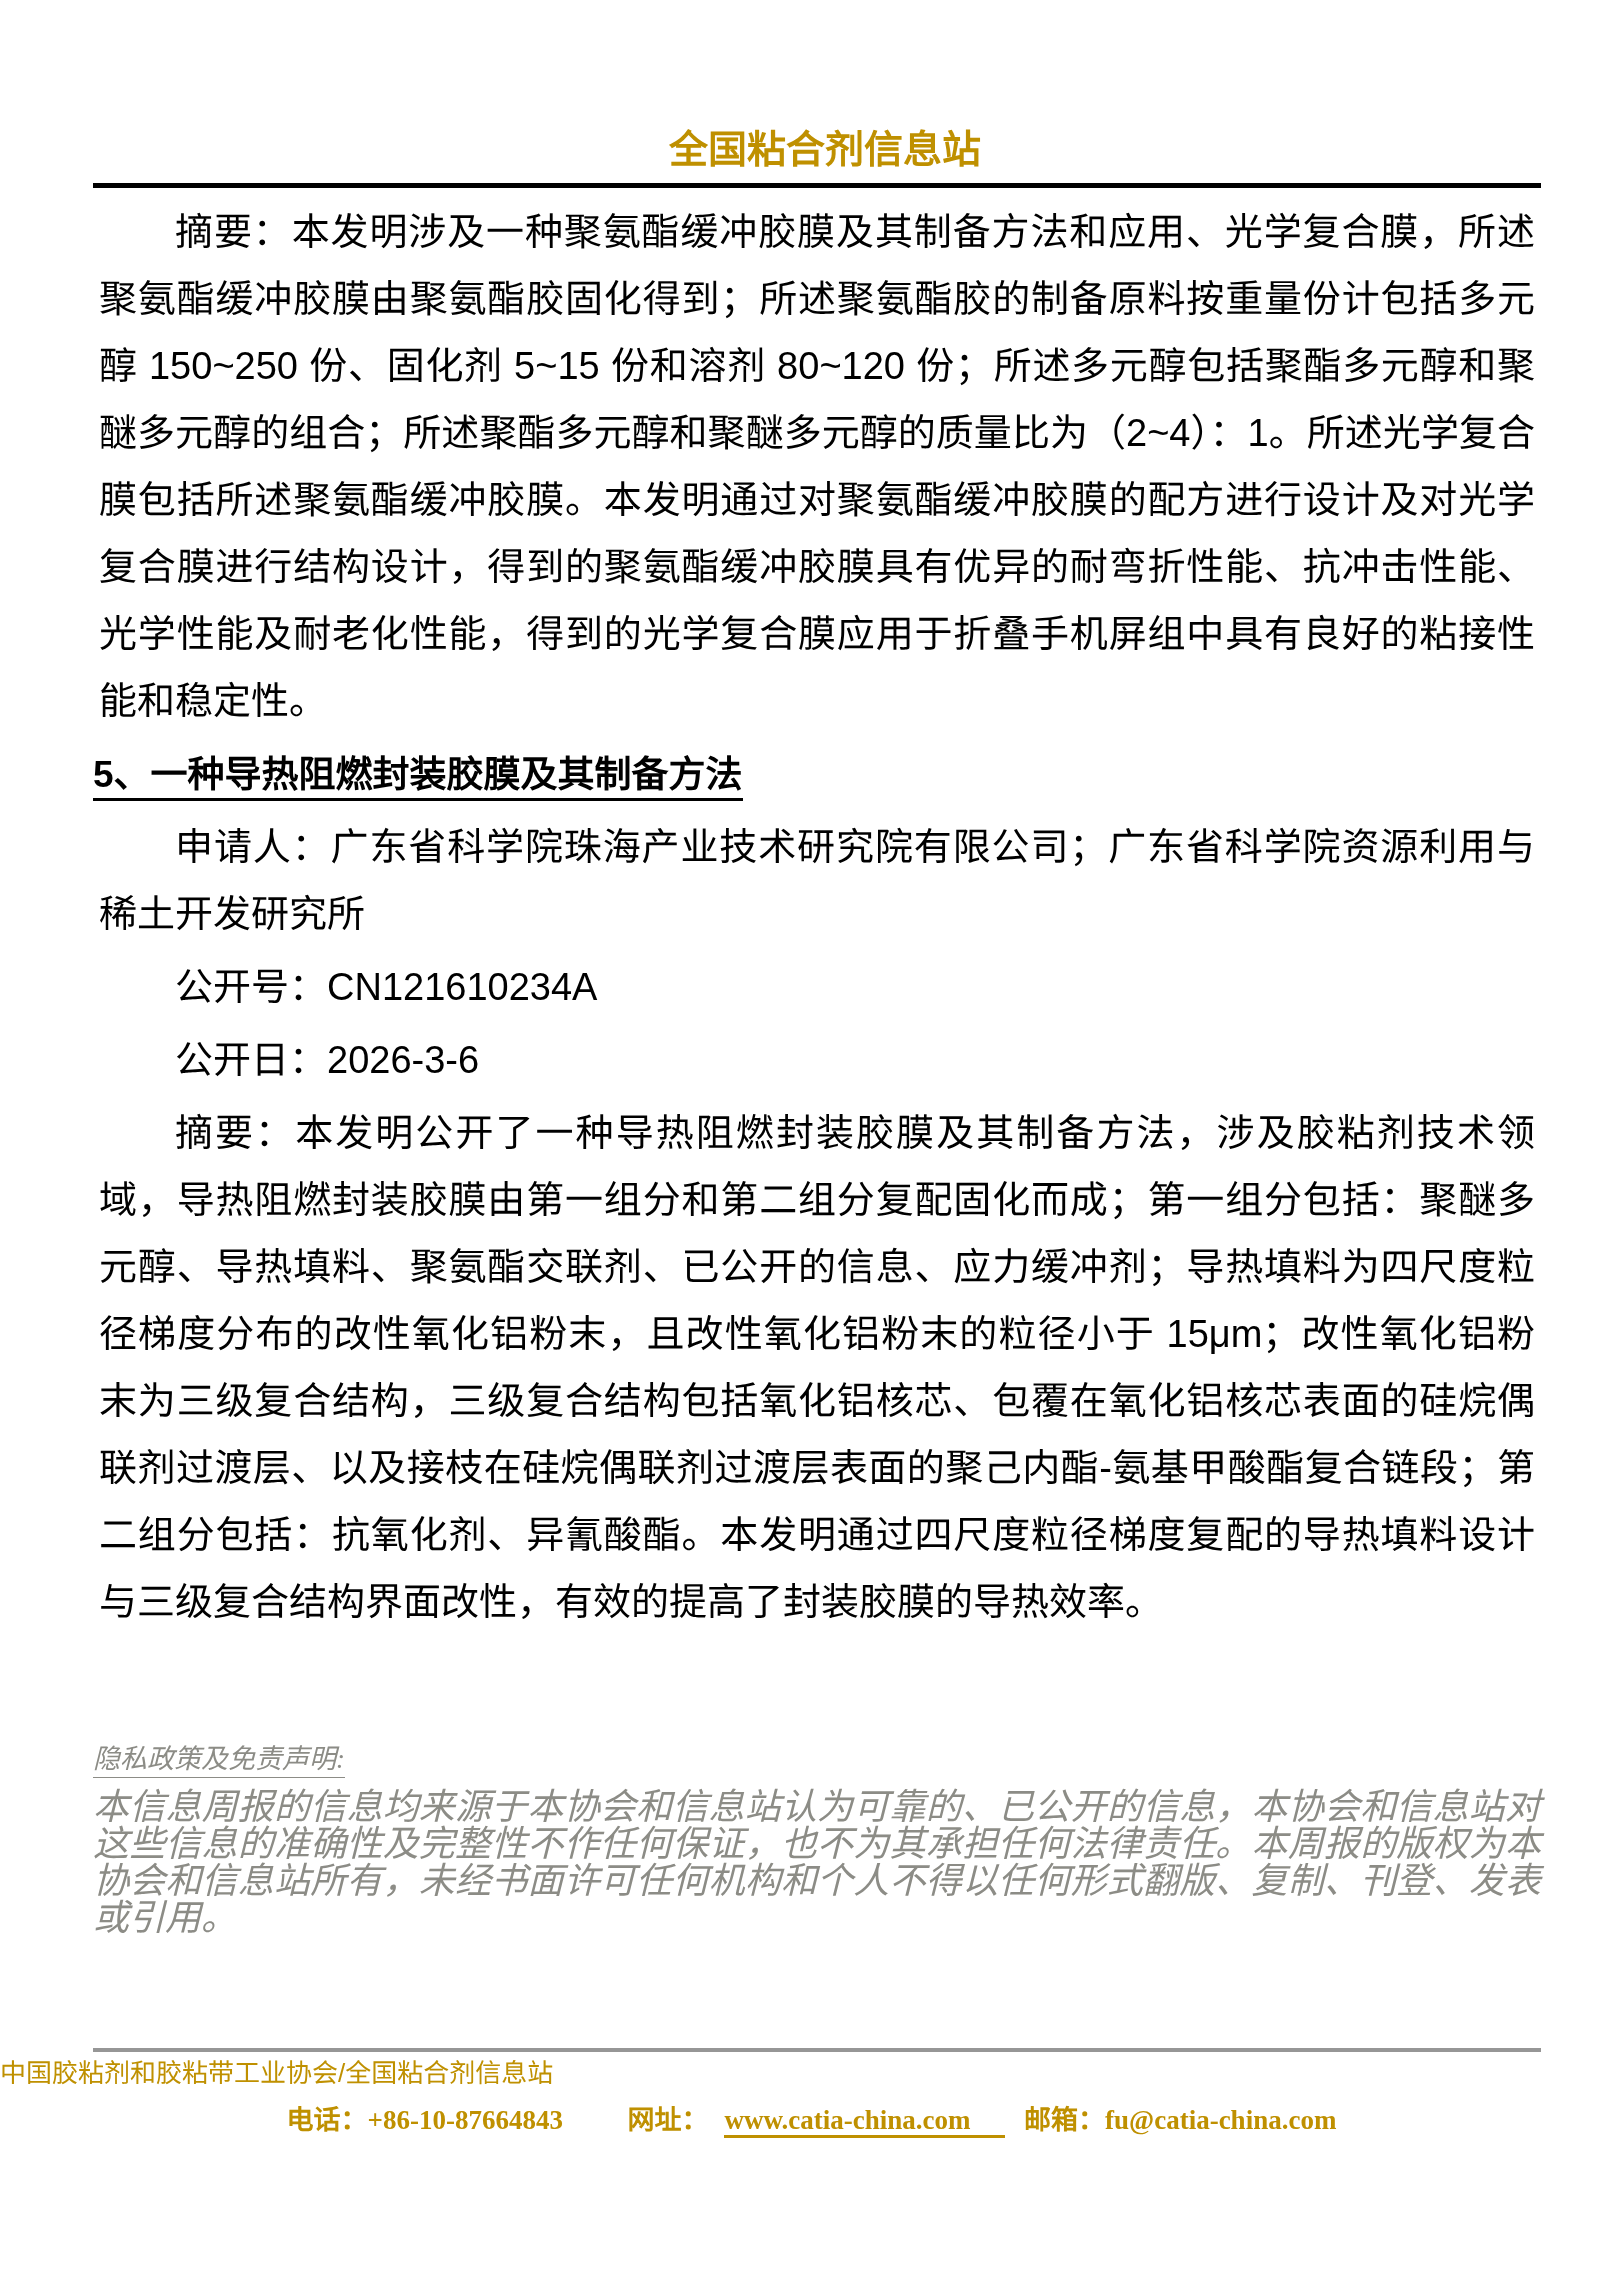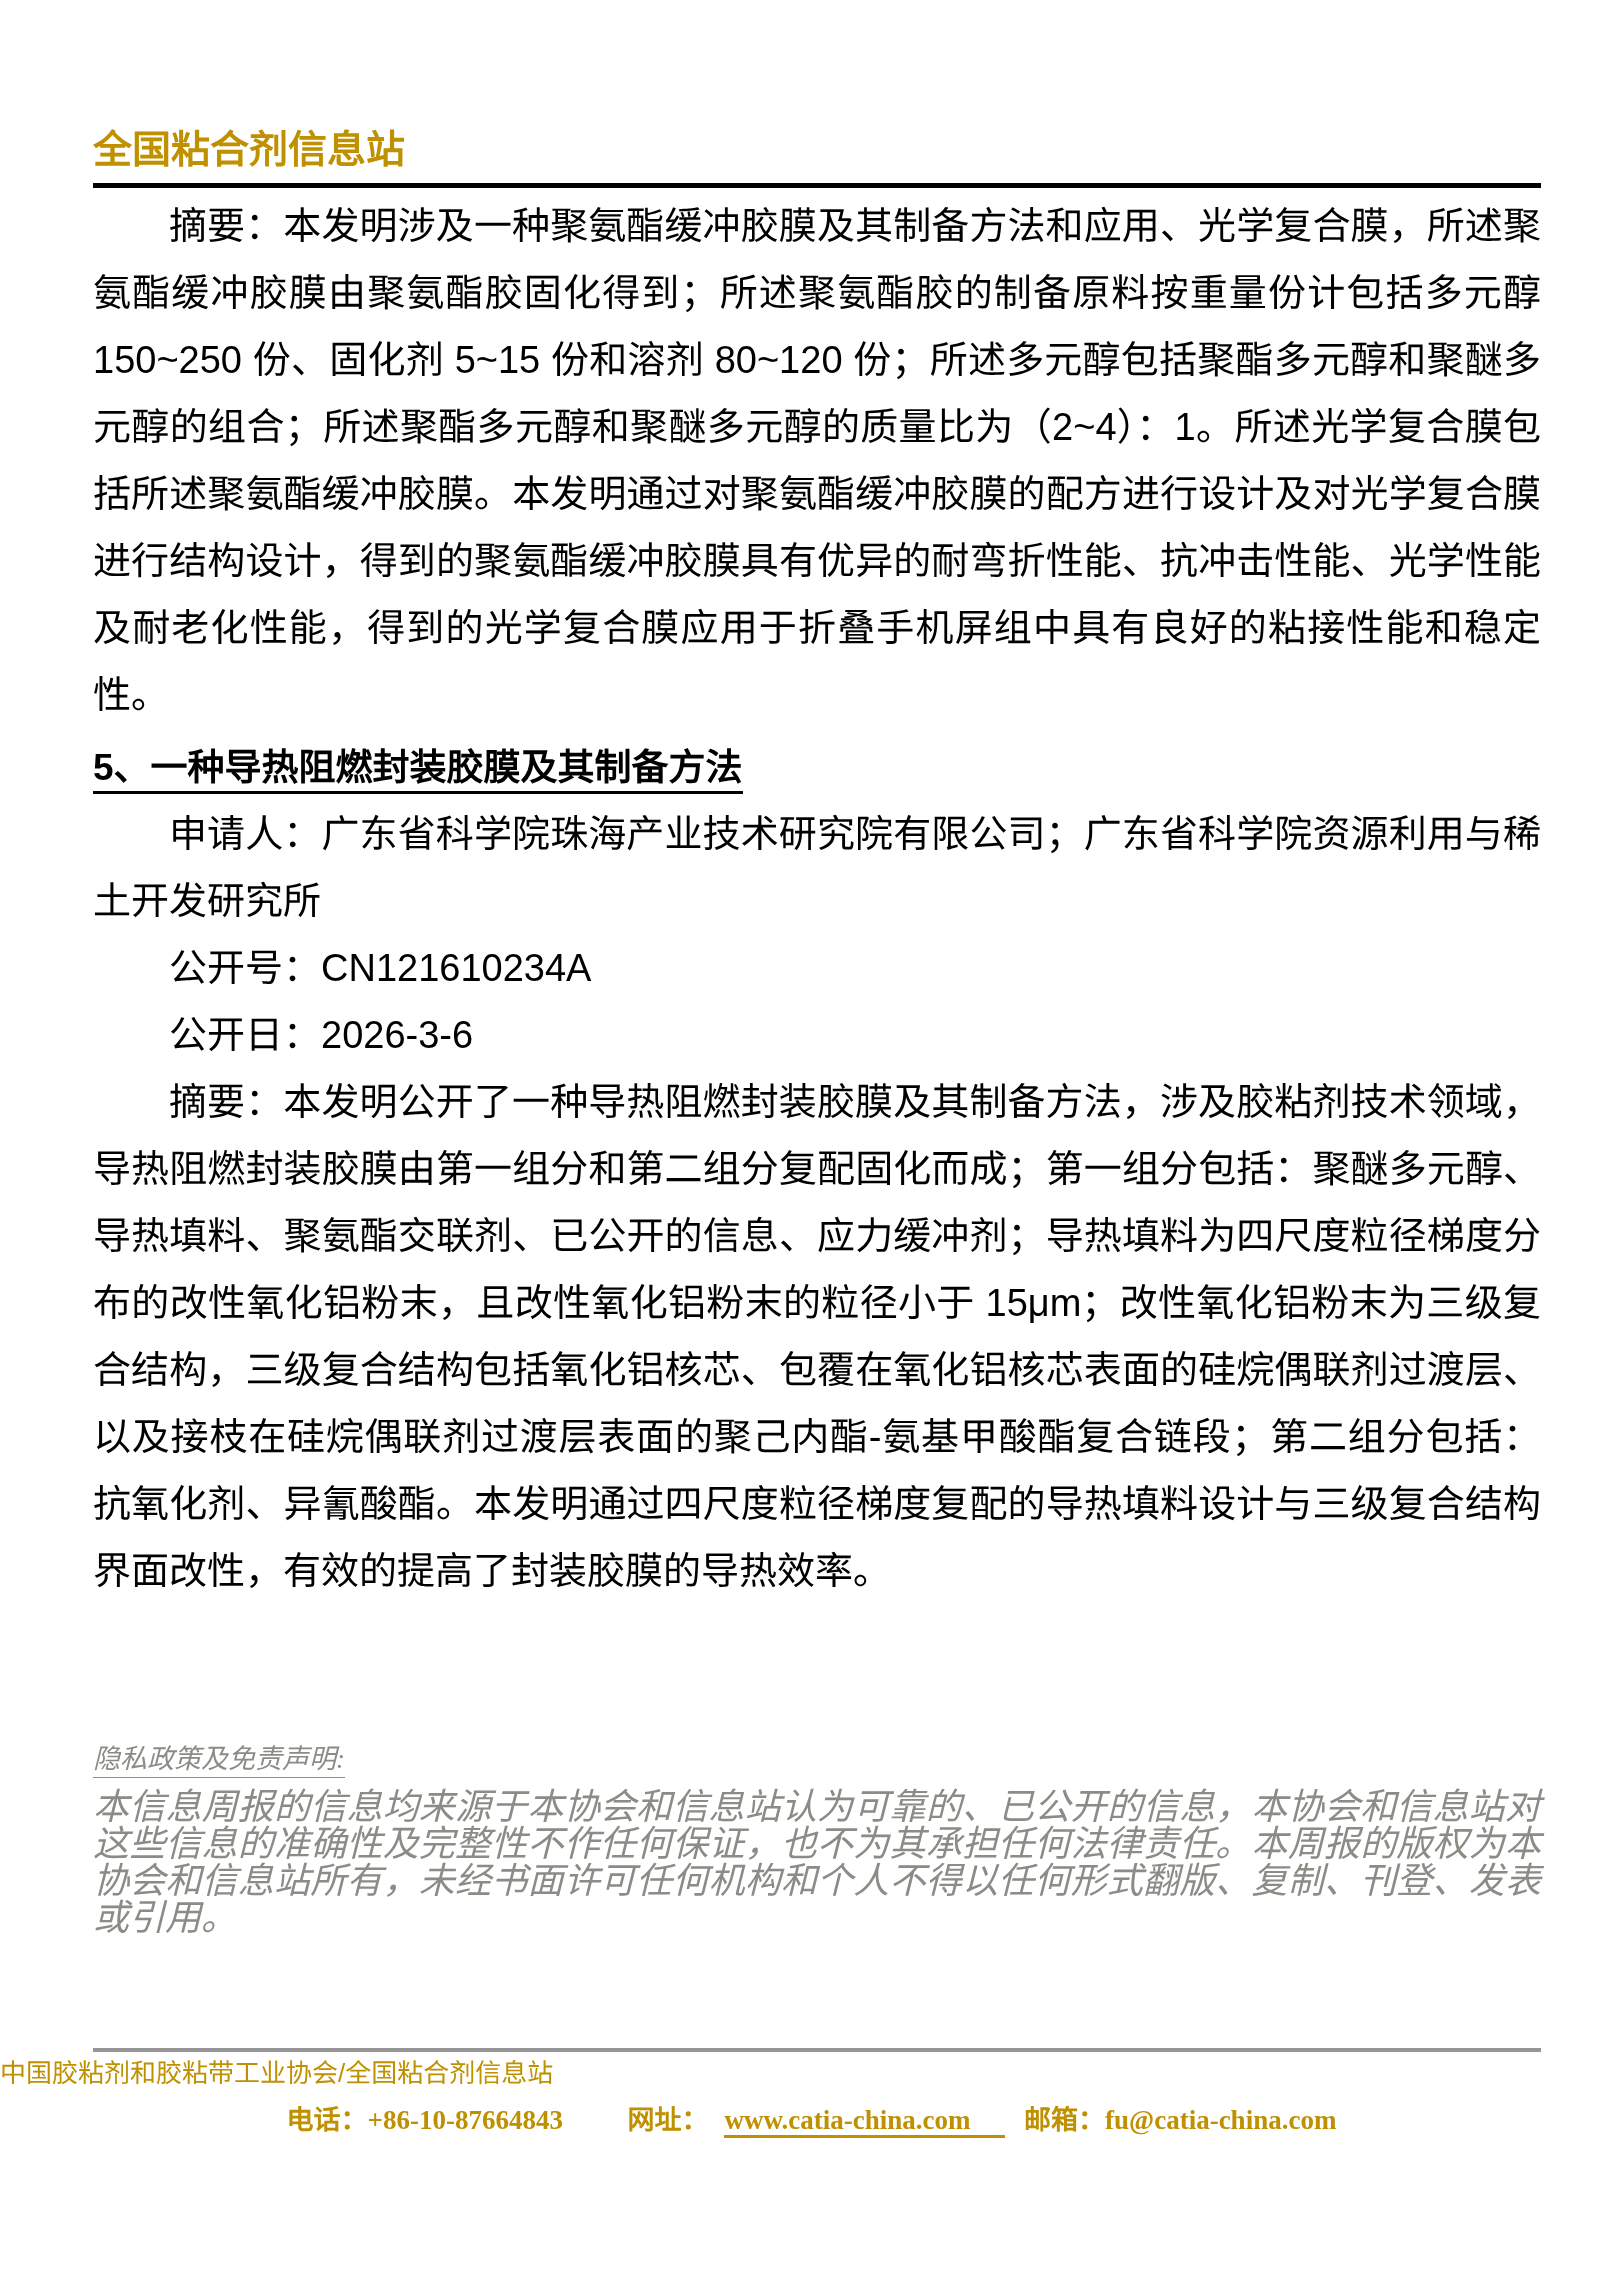--- a/index.html
+++ b/index.html
@@ -8,35 +8,35 @@
     width:1623px;height:2295px;
     margin:0 auto;
     background:#ffffff;
     font-family:"Liberation Sans","DejaVu Sans",sans-serif;
     color:#000;
     overflow:hidden;
   }
   
   .header{
     position:absolute;top:118px;left:93px;right:66px;
-    display:flex;justify-content:space-between;align-items:flex-end;
+    display:flex;justify-content:center;align-items:flex-end;
     font-size:39px;font-weight:bold;color:#BF9000;
     white-space:nowrap;
   }
   .header-rule{
     position:absolute;top:183px;left:93px;right:82px;
     height:5.1px;background:#000;
   }
   
   .content{
     position:absolute;top:193px;left:93px;width:1448px;
     font-size:38px;line-height:67px;
     text-align:justify;
   }
-  .content p{margin:0;padding:0;text-indent:2em;}
+  .content p{margin:6px;padding:0;text-indent:2em;}
   .item-heading{
     margin:5.1px 0 0 0;padding:0;
     font-size:37px;font-weight:bold;line-height:67px;
     text-align:left;
   }
   .item-heading .hu{
     border-bottom:3.9px solid #000;padding-bottom:2.6px;
   }
   
   .disclaimer{

